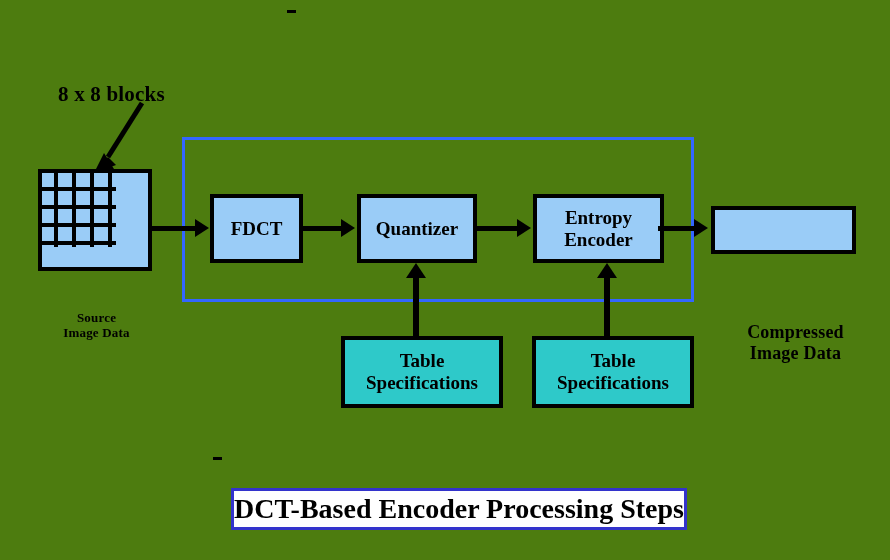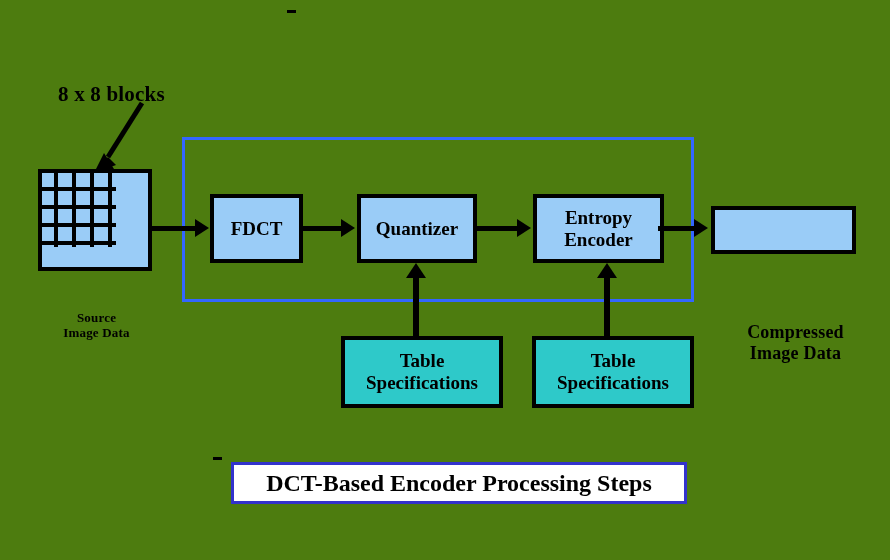--- a/index.html
+++ b/index.html
@@ -143,30 +143,30 @@
     border-right: 10px solid transparent;
     border-bottom: 15px solid #000000;
   }
 
   
   #callout-arrow { position: absolute; left: 80px; top: 95px; }
 
   
   #caption-box {
     position: absolute;
-    left: 231px; top: 462px;
+    left: 231px; top: 488px;
     width: 456px; height: 42px;
     border: 3px solid #3333CC;
     box-sizing: border-box;
     background: #ffffff;
     display: flex;
     align-items: center;
     justify-content: center;
     font-weight: bold;
-    font-size: 24px;
+    font-size: 28px;
     color: #000000;
     white-space: nowrap;
   }
 
   
   .tick {
     position: absolute;
     background: #000000;
     height: 3px;
     width: 9px;

